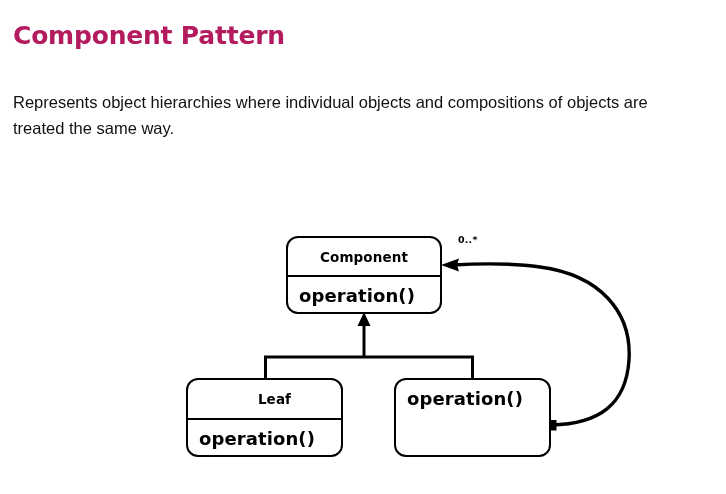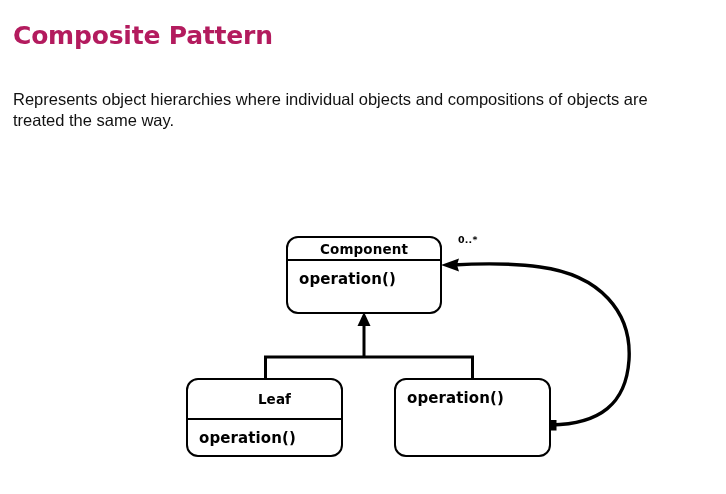--- a/index.html
+++ b/index.html
@@ -33,21 +33,21 @@
 
   #page-description {
     position: absolute;
     left: 13px;
     top: 89px;
     width: 686px;
     font-family: "Liberation Sans", "DejaVu Sans", sans-serif;
     font-size: 16.5px;
     font-weight: normal;
     color: #111111;
-    line-height: 21px;
+    line-height: 26px;
   }
 
   
   #diagram {
     position: absolute;
     left: 0;
     top: 0;
     width: 726px;
     height: 494px;
   }
@@ -86,34 +86,34 @@
   }
   .class-ops-row {
     box-sizing: border-box;
     width: 100%;
     display: flex;
     align-items: center;
     padding-left: 11px;
   }
   .class-op {
     font-family: "DejaVu Sans", "Liberation Sans", sans-serif;
-    font-size: 15px;
+    font-size: 18px;
     font-weight: bold;
     color: #000000;
     letter-spacing: 0.1px;
   }
 
   
   #box-component {
     left: 286px;
     top: 236px;
     width: 156px;
     height: 78px;
   }
-  #box-component .class-title-row { height: 23px; text-align: center; }
+  #box-component .class-title-row { height: 39px; text-align: center; }
   #box-component .class-ops-row   { height: 36px; }
 
   #box-leaf {
     left: 186px;
     top: 378px;
     width: 157px;
     height: 79px;
   }
   #box-leaf .class-title-row { height: 40px; padding-left: 20px; }
   #box-leaf .class-ops-row   { height: 36px; }
@@ -136,21 +136,21 @@
     font-size: 9.5px;
     font-weight: bold;
     color: #000000;
     white-space: nowrap;
     letter-spacing: 0.2px;
   }
 </style>
 </head>
 <body>
 
-<div id="page-title">Composite Pattern</div>
+<div id="page-title">Component Pattern</div>
 
 <div id="page-description">Represents object hierarchies where individual objects and compositions of objects are treated the same way.</div>
 
 <div id="diagram">
 
   <svg id="diagram-svg" viewBox="0 0 726 494" xmlns="http://www.w3.org/2000/svg">
 
     <line x1="265.5" y1="378" x2="265.5" y2="357.5" stroke="#000000" stroke-width="3" stroke-linecap="butt"></line>
 
     <line x1="472.5" y1="378" x2="472.5" y2="357.5" stroke="#000000" stroke-width="3" stroke-linecap="butt"></line>

